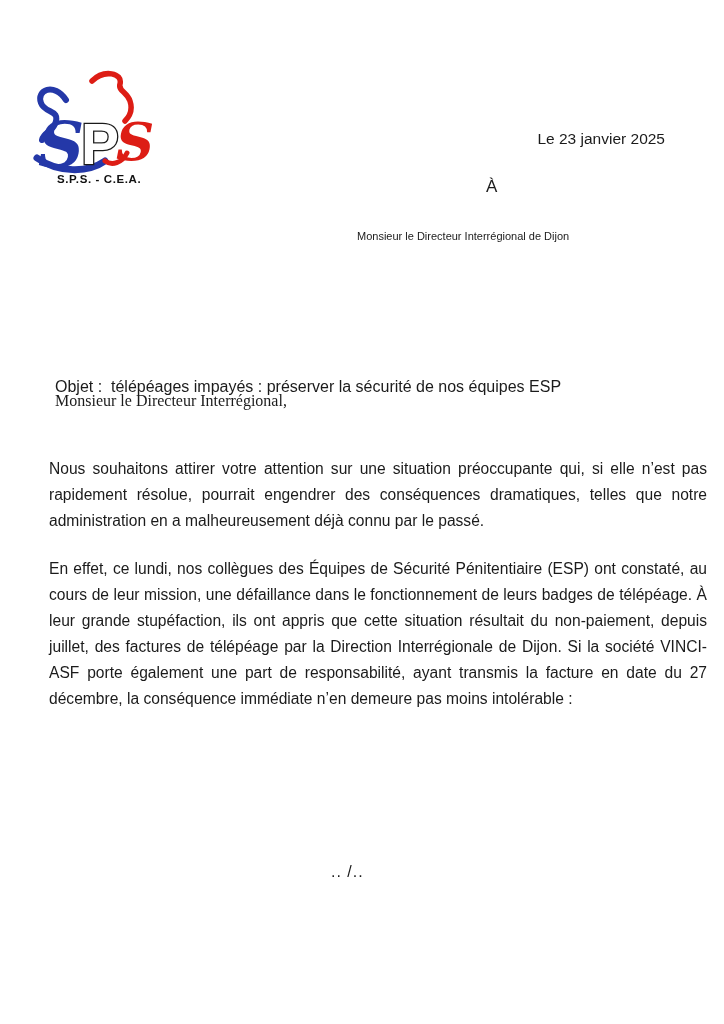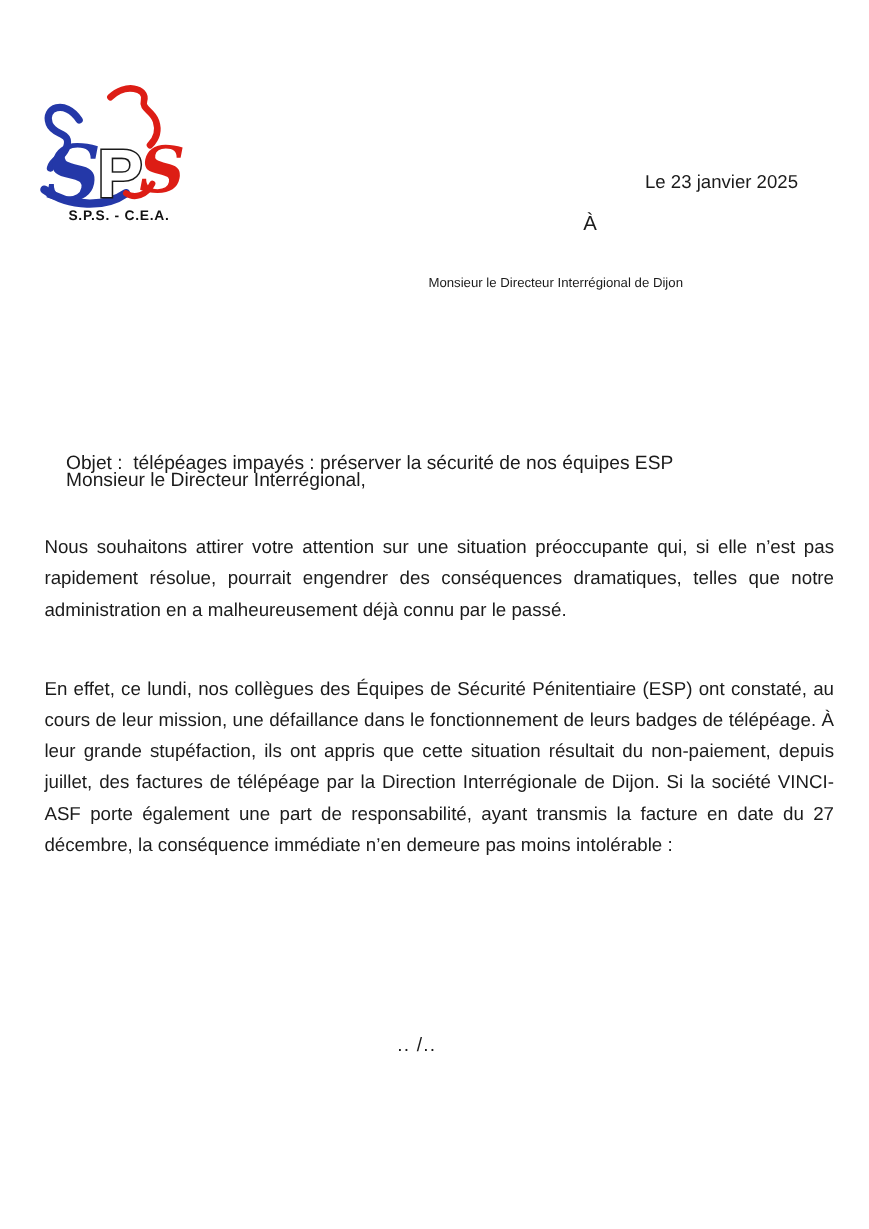--- a/index.html
+++ b/index.html
@@ -47,21 +47,21 @@
   }
   .logo .lcap {
     font-family: "Liberation Sans", sans-serif;
     font-weight: bold;
     font-size: 11.5px;
     letter-spacing: 0.6px;
     fill: #111111;
   }
 
   .date-line {
-    top: 144px;
+    top: 130px;
     right: 59px;
     font-size: 15.5px;
   }
   .to-line {
     top: 177px;
     left: 486px;
     font-size: 17px;
   }
   .recipient-line {
     top: 230px;
@@ -72,31 +72,32 @@
     top: 338px;
     left: 55px;
     font-size: 16px;
     white-space: pre-wrap;
     margin-top: 40px;
   }
   .salutation-line {
     top: 392px;
     left: 55px;
     font-size: 16px;
+    font-family: Liberation Serif, serif;
   }
   .body-par {
     left: 33px;
     width: 658px;
-    margin: 4px;
+    margin: 16px;
     font-size: 15.6px;
     line-height: 26px;
     text-align: justify;
   }
   .p1 { top: 440px; }
-  .p2 { top: 558px; }
+  .p2 { top: 540px; }
   .p3 { top: 707px; }
   .marker {
     top: 863px;
     left: 331px;
     font-size: 16px;
     letter-spacing: 1px;
   }
 </style>
 </head>
 <body>

